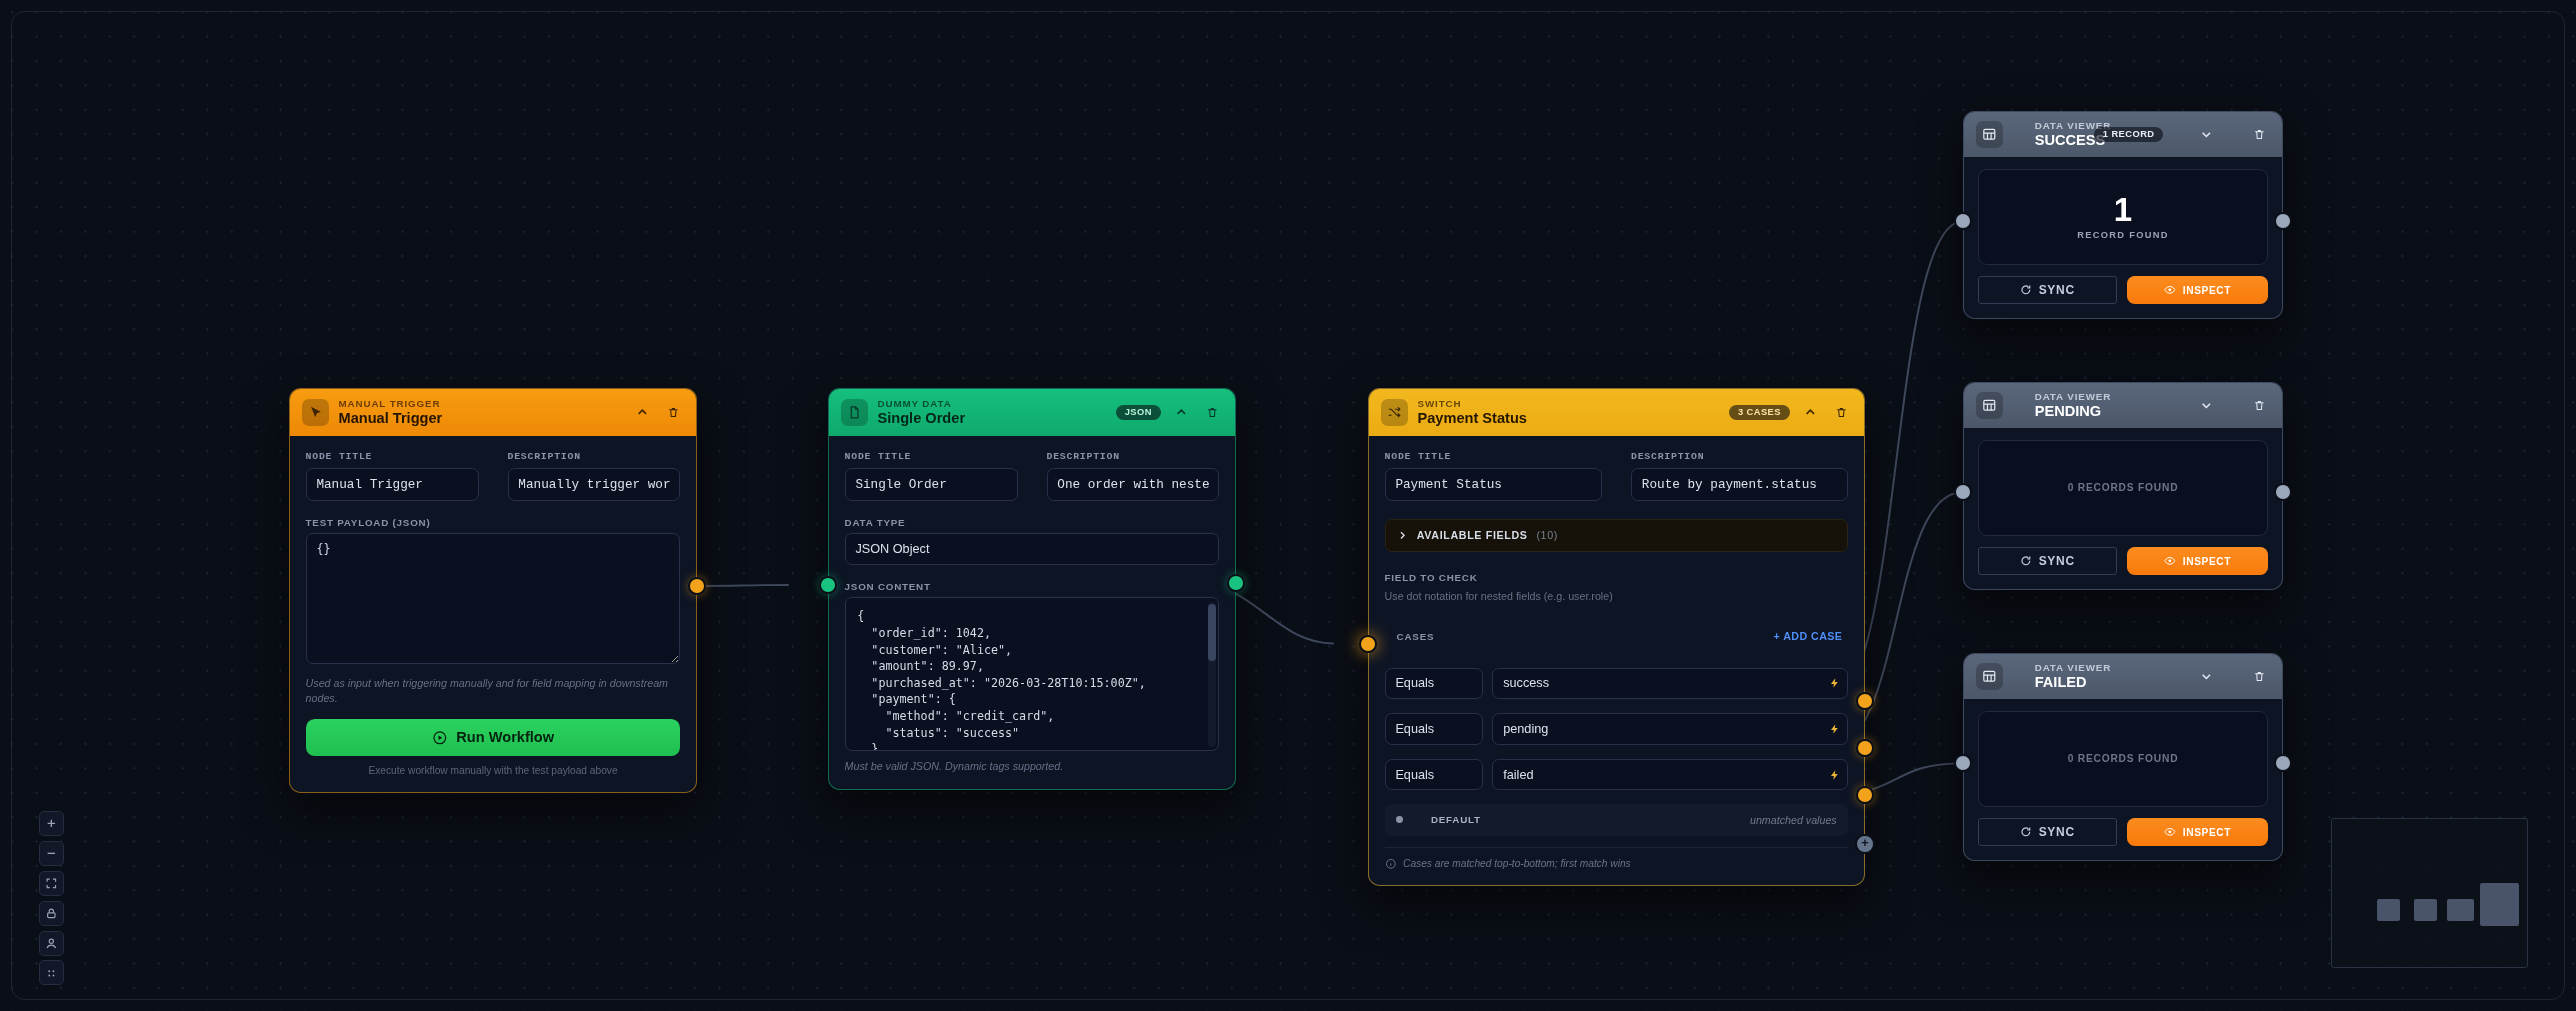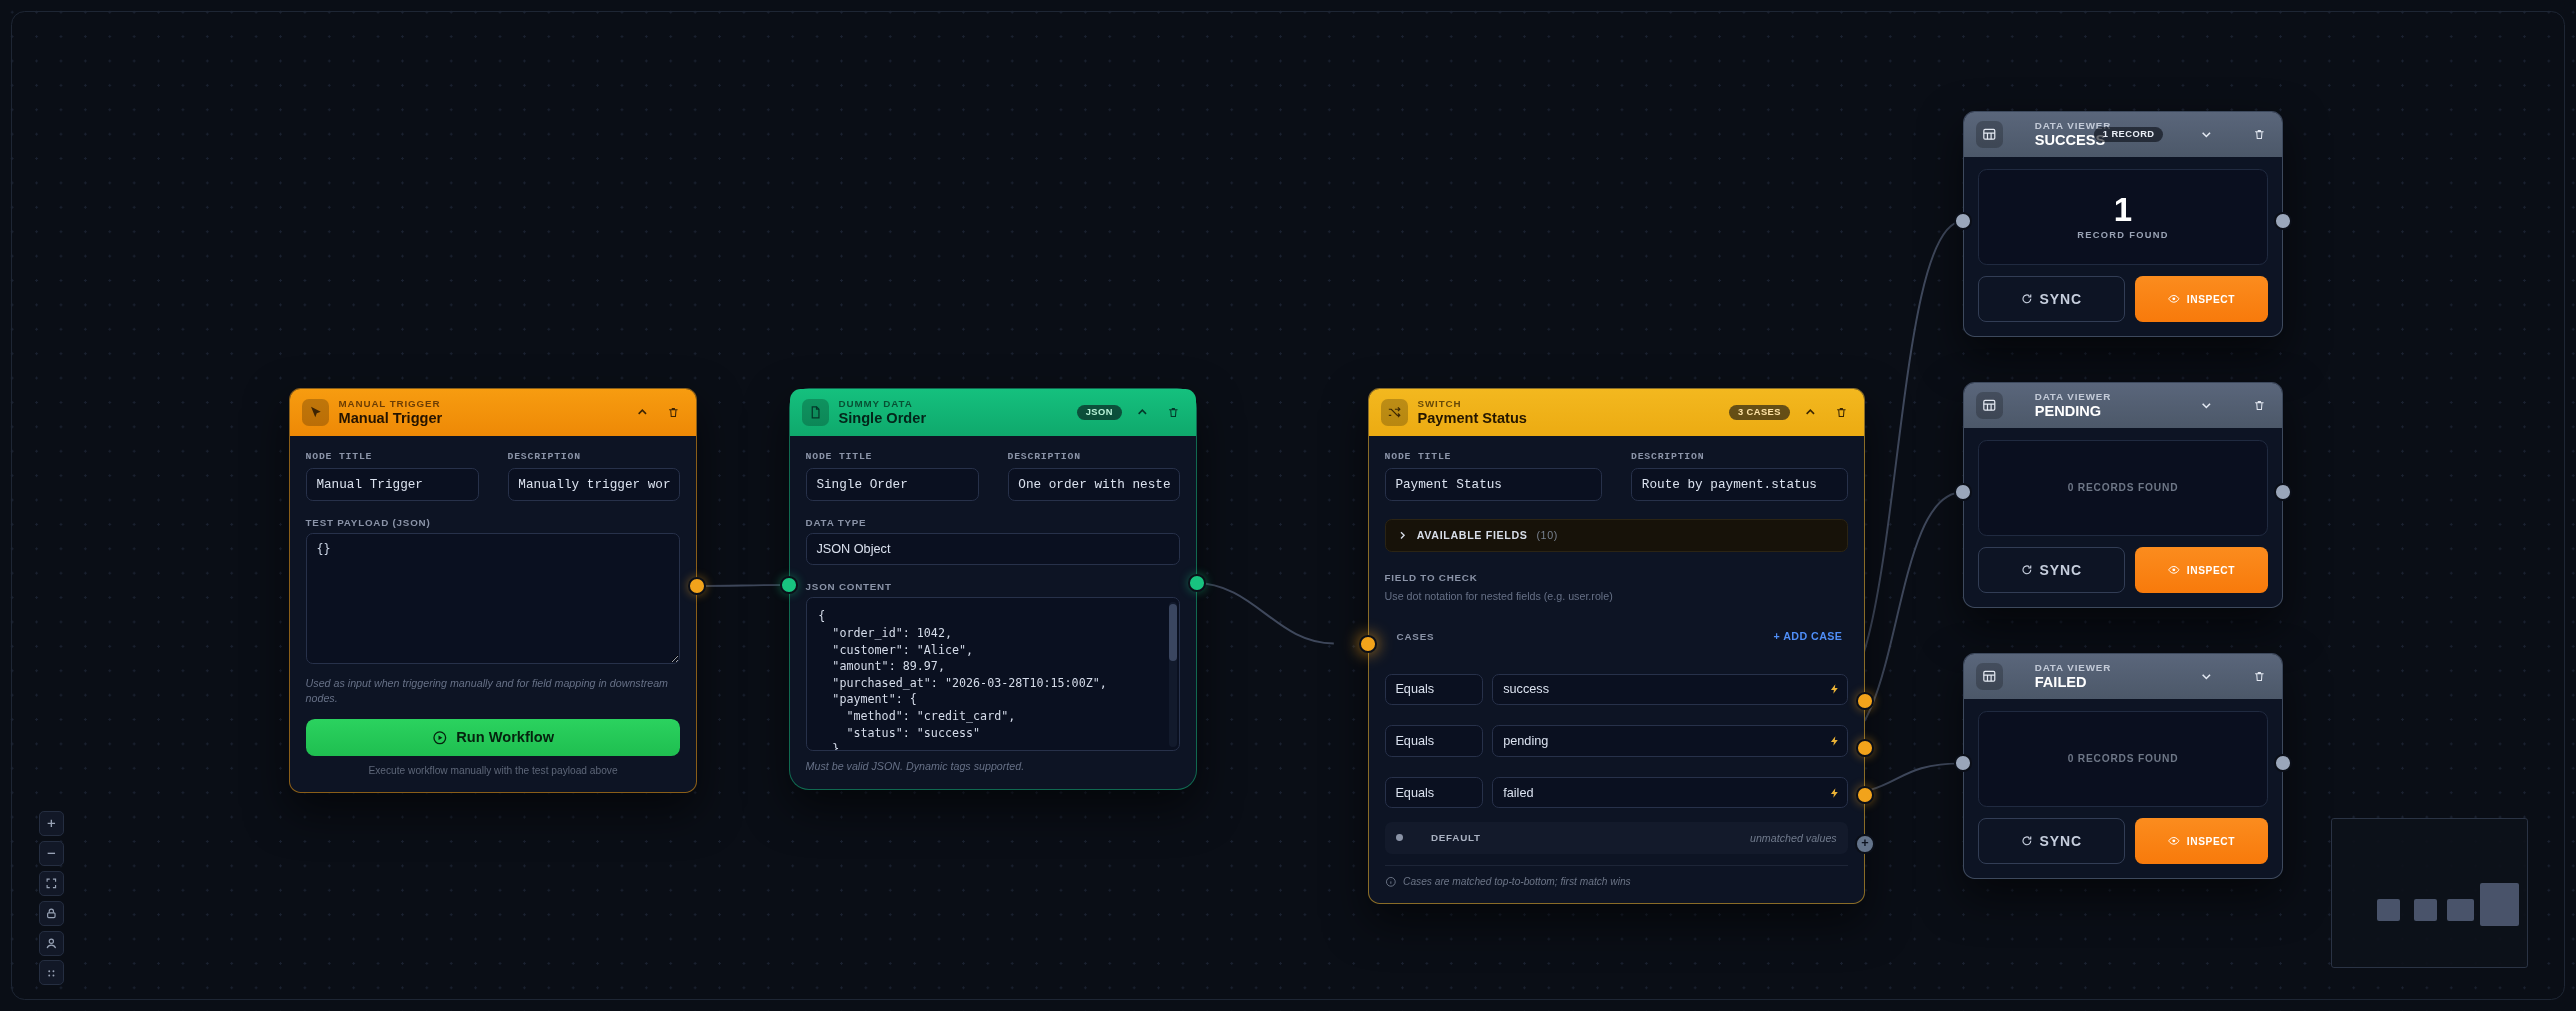--- a/index.html
+++ b/index.html
@@ -56,21 +56,21 @@
   .n-switch .node-header{background:linear-gradient(180deg,#f3b81f,#ecab12);}
   .n-switch .htype{color:rgba(64,42,2,.78);}
   .n-switch .htitle{color:#251700;}
   .n-switch .hicon,.n-switch .hbtn{color:#3c2703;}
   .n-switch .hbadge{color:#ffe3a6;}
   .af-bar{background:#171209;border:1px solid #2b2414;border-radius:6.8px;padding:9.8px 11.7px;display:flex;align-items:center;gap:8.8px;
     font-size:10.7px;font-weight:bold;letter-spacing:.06em;color:#d8dee9;margin:17.6px 0 19.5px;cursor:pointer;}
   .af-count{color:#78818f;font-weight:normal;}
   .cases-head{display:flex;align-items:center;justify-content:space-between;margin-top:15.6px;}
   .addcase{color:#4f8ef7;font-size:10.7px;font-weight:bold;letter-spacing:.04em;background:none;border:none;cursor:pointer;font-family:inherit;}
-  .case-row{display:flex;gap:9.8px;margin-top:20px;}
+  .case-row{display:flex;gap:9.8px;margin-top:14px;}
   .case-op{flex:0 0 98px;}
   .case-val{flex:1;position:relative;}
   .bolt{position:absolute;right:7.8px;top:50%;transform:translateY(-50%);color:#eab236;display:flex;}
   .default-row{margin-top:13.7px;background:#131a2b;border-radius:6.8px;padding:9.8px 11.7px;display:flex;align-items:center;gap:8.8px;}
   .default-dot{width:6.8px;height:6.8px;border-radius:50%;background:#8a93a6;}
   .default-label{font-size:9.8px;font-weight:bold;letter-spacing:.08em;color:#aab2c2;margin-left:19px;}
   .default-note{margin-left:auto;font-size:10.7px;font-style:italic;color:#707a8c;}
   .switch-foot{border-top:1px solid #1d2537;margin-top:11.7px;padding-top:9.8px;display:flex;align-items:center;gap:6.8px;
     font-size:10.2px;font-style:italic;color:#6b7486;}
 
@@ -80,22 +80,22 @@
   .n-viewer .htype{color:rgba(223,229,240,.8);}
   .n-viewer .htitle{color:#ffffff;}
   .n-viewer .hicon,.n-viewer .hbtn{color:#e4e9f2;}
   .n-viewer .hbadge{color:#e9eef6;}
   .n-viewer .node-body{padding:11.7px 13.7px 13.7px;}
   .dv-box{background:#0a0f1f;border:1px solid #202a40;border-radius:8.8px;height:94px;display:flex;flex-direction:column;align-items:center;justify-content:center;gap:4.9px;}
   .dv-count{font-size:33px;font-weight:bold;color:#ffffff;line-height:1;}
   .dv-caption{font-size:9.3px;font-weight:bold;letter-spacing:.14em;color:#9aa3b5;}
   .dv-empty{font-size:10.2px;font-weight:bold;letter-spacing:.08em;color:#6e7787;}
   .dv-actions{display:flex;gap:9.8px;margin-top:11.7px;}
-  .btn-sync{flex:1;display:flex;align-items:center;justify-content:center;gap:6.8px;border:1px solid #323d55;border-radius:8px;
-    padding:14px;color:#c6cedd;font-size:14px;font-weight:bold;letter-spacing:.06em;background:transparent;cursor:pointer;font-family:inherit;}
+  .btn-sync{flex:1;display:flex;align-items:center;justify-content:center;gap:6.8px;border:1px solid #323d55;border-radius:3px;
+    padding:6px;color:#c6cedd;font-size:12px;font-weight:bold;letter-spacing:.06em;background:transparent;cursor:pointer;font-family:inherit;}
   .btn-inspect{flex:1;display:flex;align-items:center;justify-content:center;gap:6.8px;border:none;border-radius:7.8px;
     padding:7.8px;background:linear-gradient(180deg,#fb8c1e,#f87a0b);color:#fff;font-size:10.2px;font-weight:bold;letter-spacing:.06em;cursor:pointer;font-family:inherit;}
 
   
   .port{position:absolute;width:13.7px;height:13.7px;border:2.9px solid #0b0f18;border-radius:50%;box-sizing:content-box;}
   .port.orange{background:#f2a31b;box-shadow:0 0 9.8px rgba(242,163,27,.45);}
   .port.green{background:#18c37f;box-shadow:0 0 9.8px rgba(24,195,127,.45);}
   .port.gray{background:#9aa6ba;}
   .port.glow{box-shadow:0 0 15.6px rgba(242,163,27,.8);}
   .port-plus{position:absolute;width:15.6px;height:15.6px;border:2.9px solid #0b0f18;border-radius:50%;background:#64748b;
@@ -169,21 +169,21 @@
               <path d="M10 8.5l6 3.5-6 3.5z" fill="currentColor" stroke="none"></path>
             </svg>
         </span>
         <span>Run Workflow</span>
       </button>
       <div class="footnote">Execute workflow manually with the test payload above</div>
     </div>
     <span class="port orange" style="right:-9.8px;top:188px;"></span>
   </div>
 
-  <div class="node n-dummy" style="left:789px;top:388px;width:406px;border-radius:20px;">
+  <div class="node n-dummy" style="left:828px;top:388px;width:406px;">
     <div class="node-header">
       <span class="hicon">
         <svg width="14.6" height="14.6" viewBox="0 0 24 24" fill="none" stroke="currentColor" stroke-width="2">
             <path d="M7 3h7l4 4v14H7z"></path>
             <path d="M14 3v4h4"></path>
           </svg>
       </span>
       <span class="htext">
         <div class="htype">DUMMY DATA</div>
         <div class="htitle">Single Order</div>

